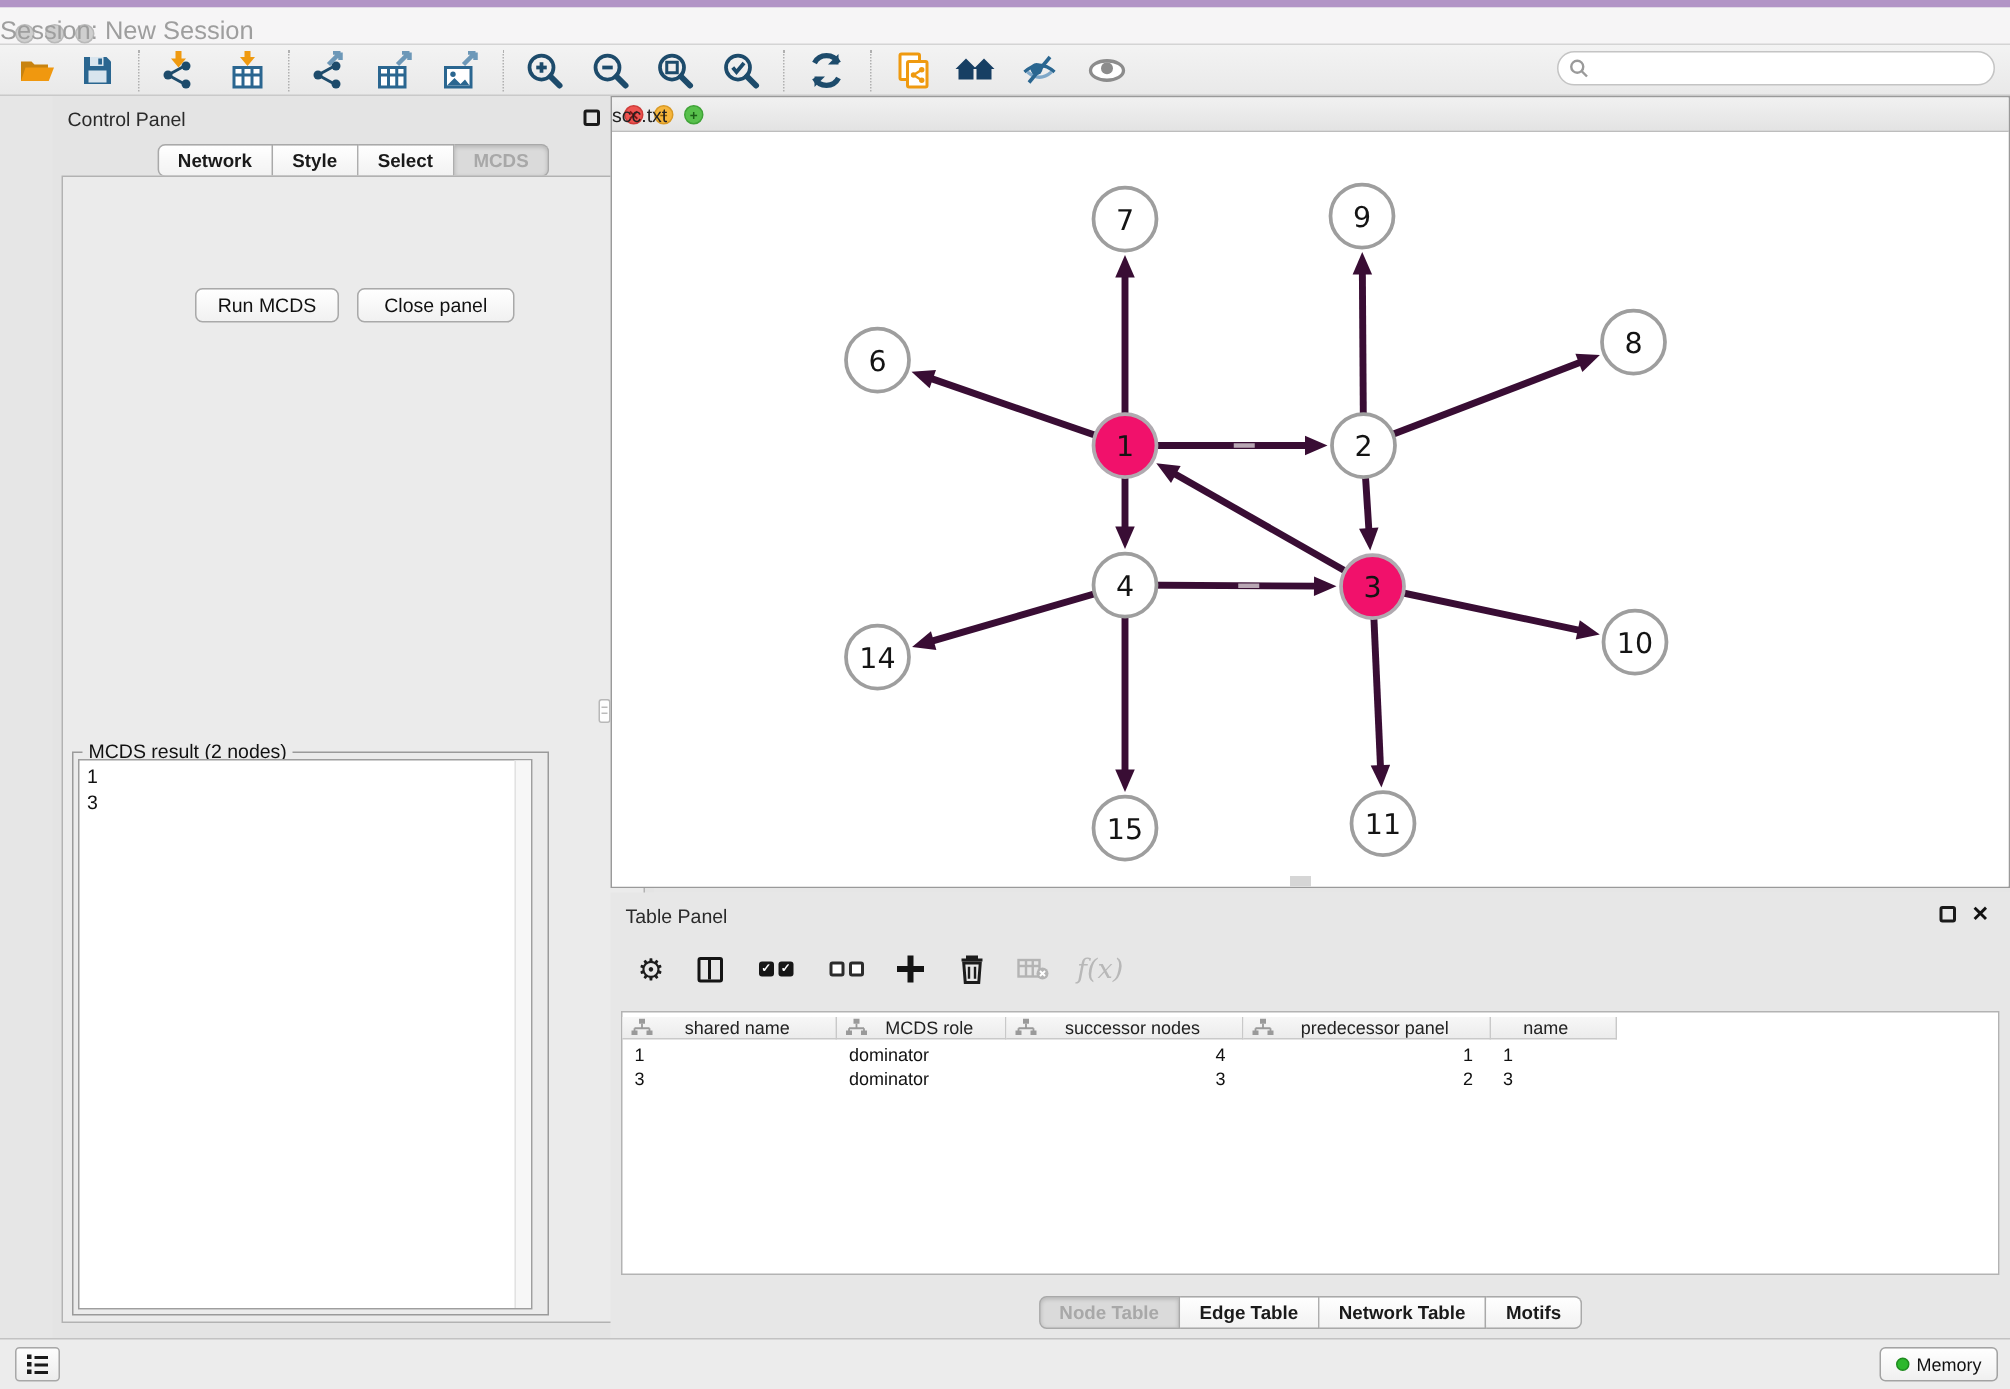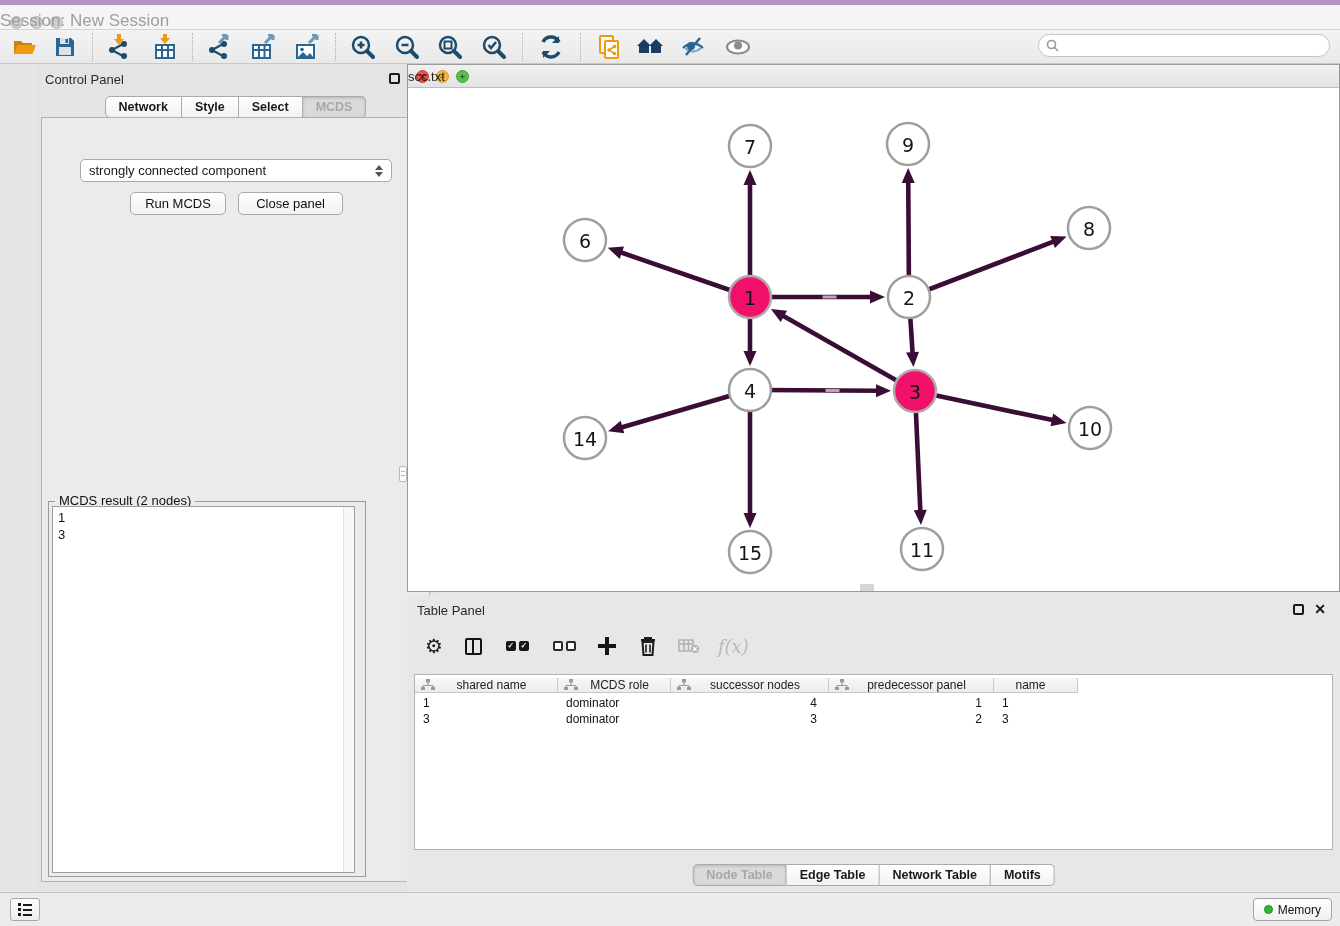--- a/index.html
+++ b/index.html
@@ -256,27 +256,20 @@
   <div class="panel-title">Control Panel</div>
   <span class="float-ic" style="right:36px; top:9px"></span>
   <span class="close-ic" style="right:14px; top:8px">✕</span>
   <div class="cp-tabs seg" id="cp-tabs">
       <div class="tab">Network</div>
       <div class="tab">Style</div>
       <div class="tab">Select</div>
       <div class="tab active">MCDS</div>
     </div>
   <div class="cp-content">
-    <div class="dropdown">
-      <span>strongly connected component</span>
-      <span class="dd-arrows">
-          <i class="up"></i>
-          <i class="dn"></i>
-        </span>
-    </div>
     <div class="btn" style="left:88px; top:74px; width:96px">Run MCDS</div>
     <div class="btn" style="left:196px; top:74px; width:105px">Close panel</div>
     <div class="groupbox">
       <div class="gb-legend">MCDS result (2 nodes)</div>
       <div class="gb-inner">
         <div class="gb-text">1
 3</div>
         <div class="gb-scroll"></div>
       </div>
     </div>

